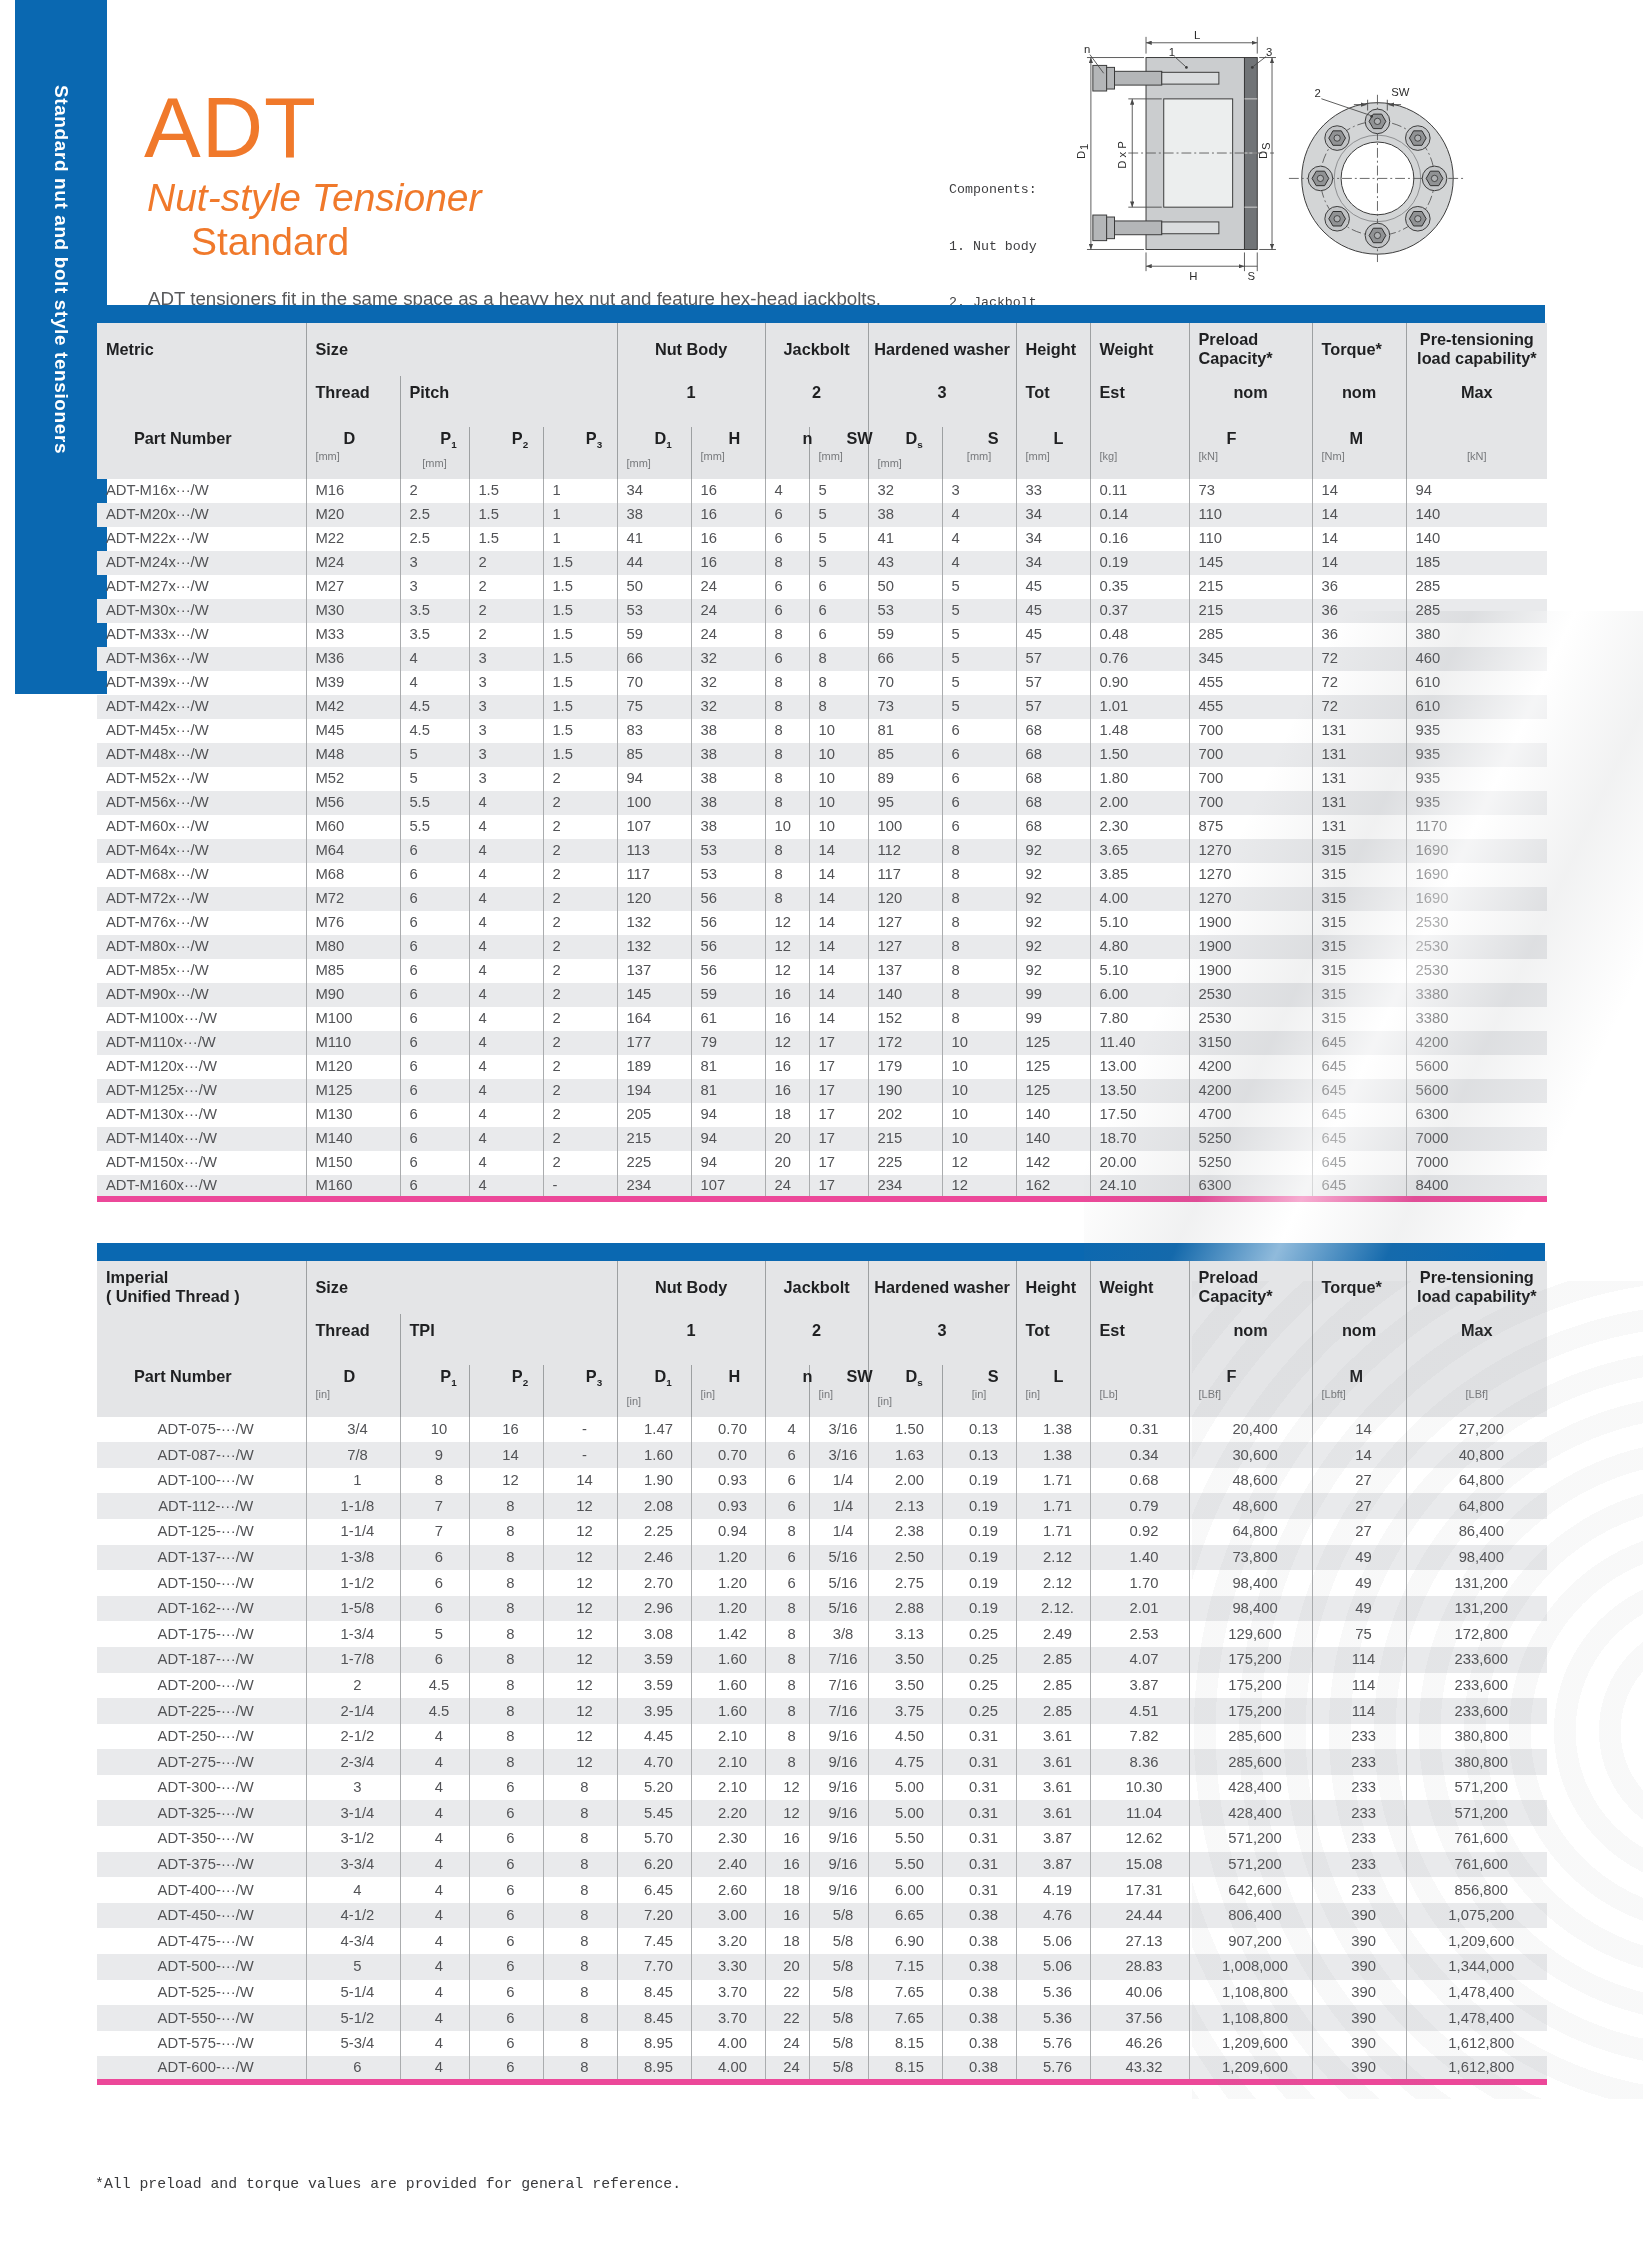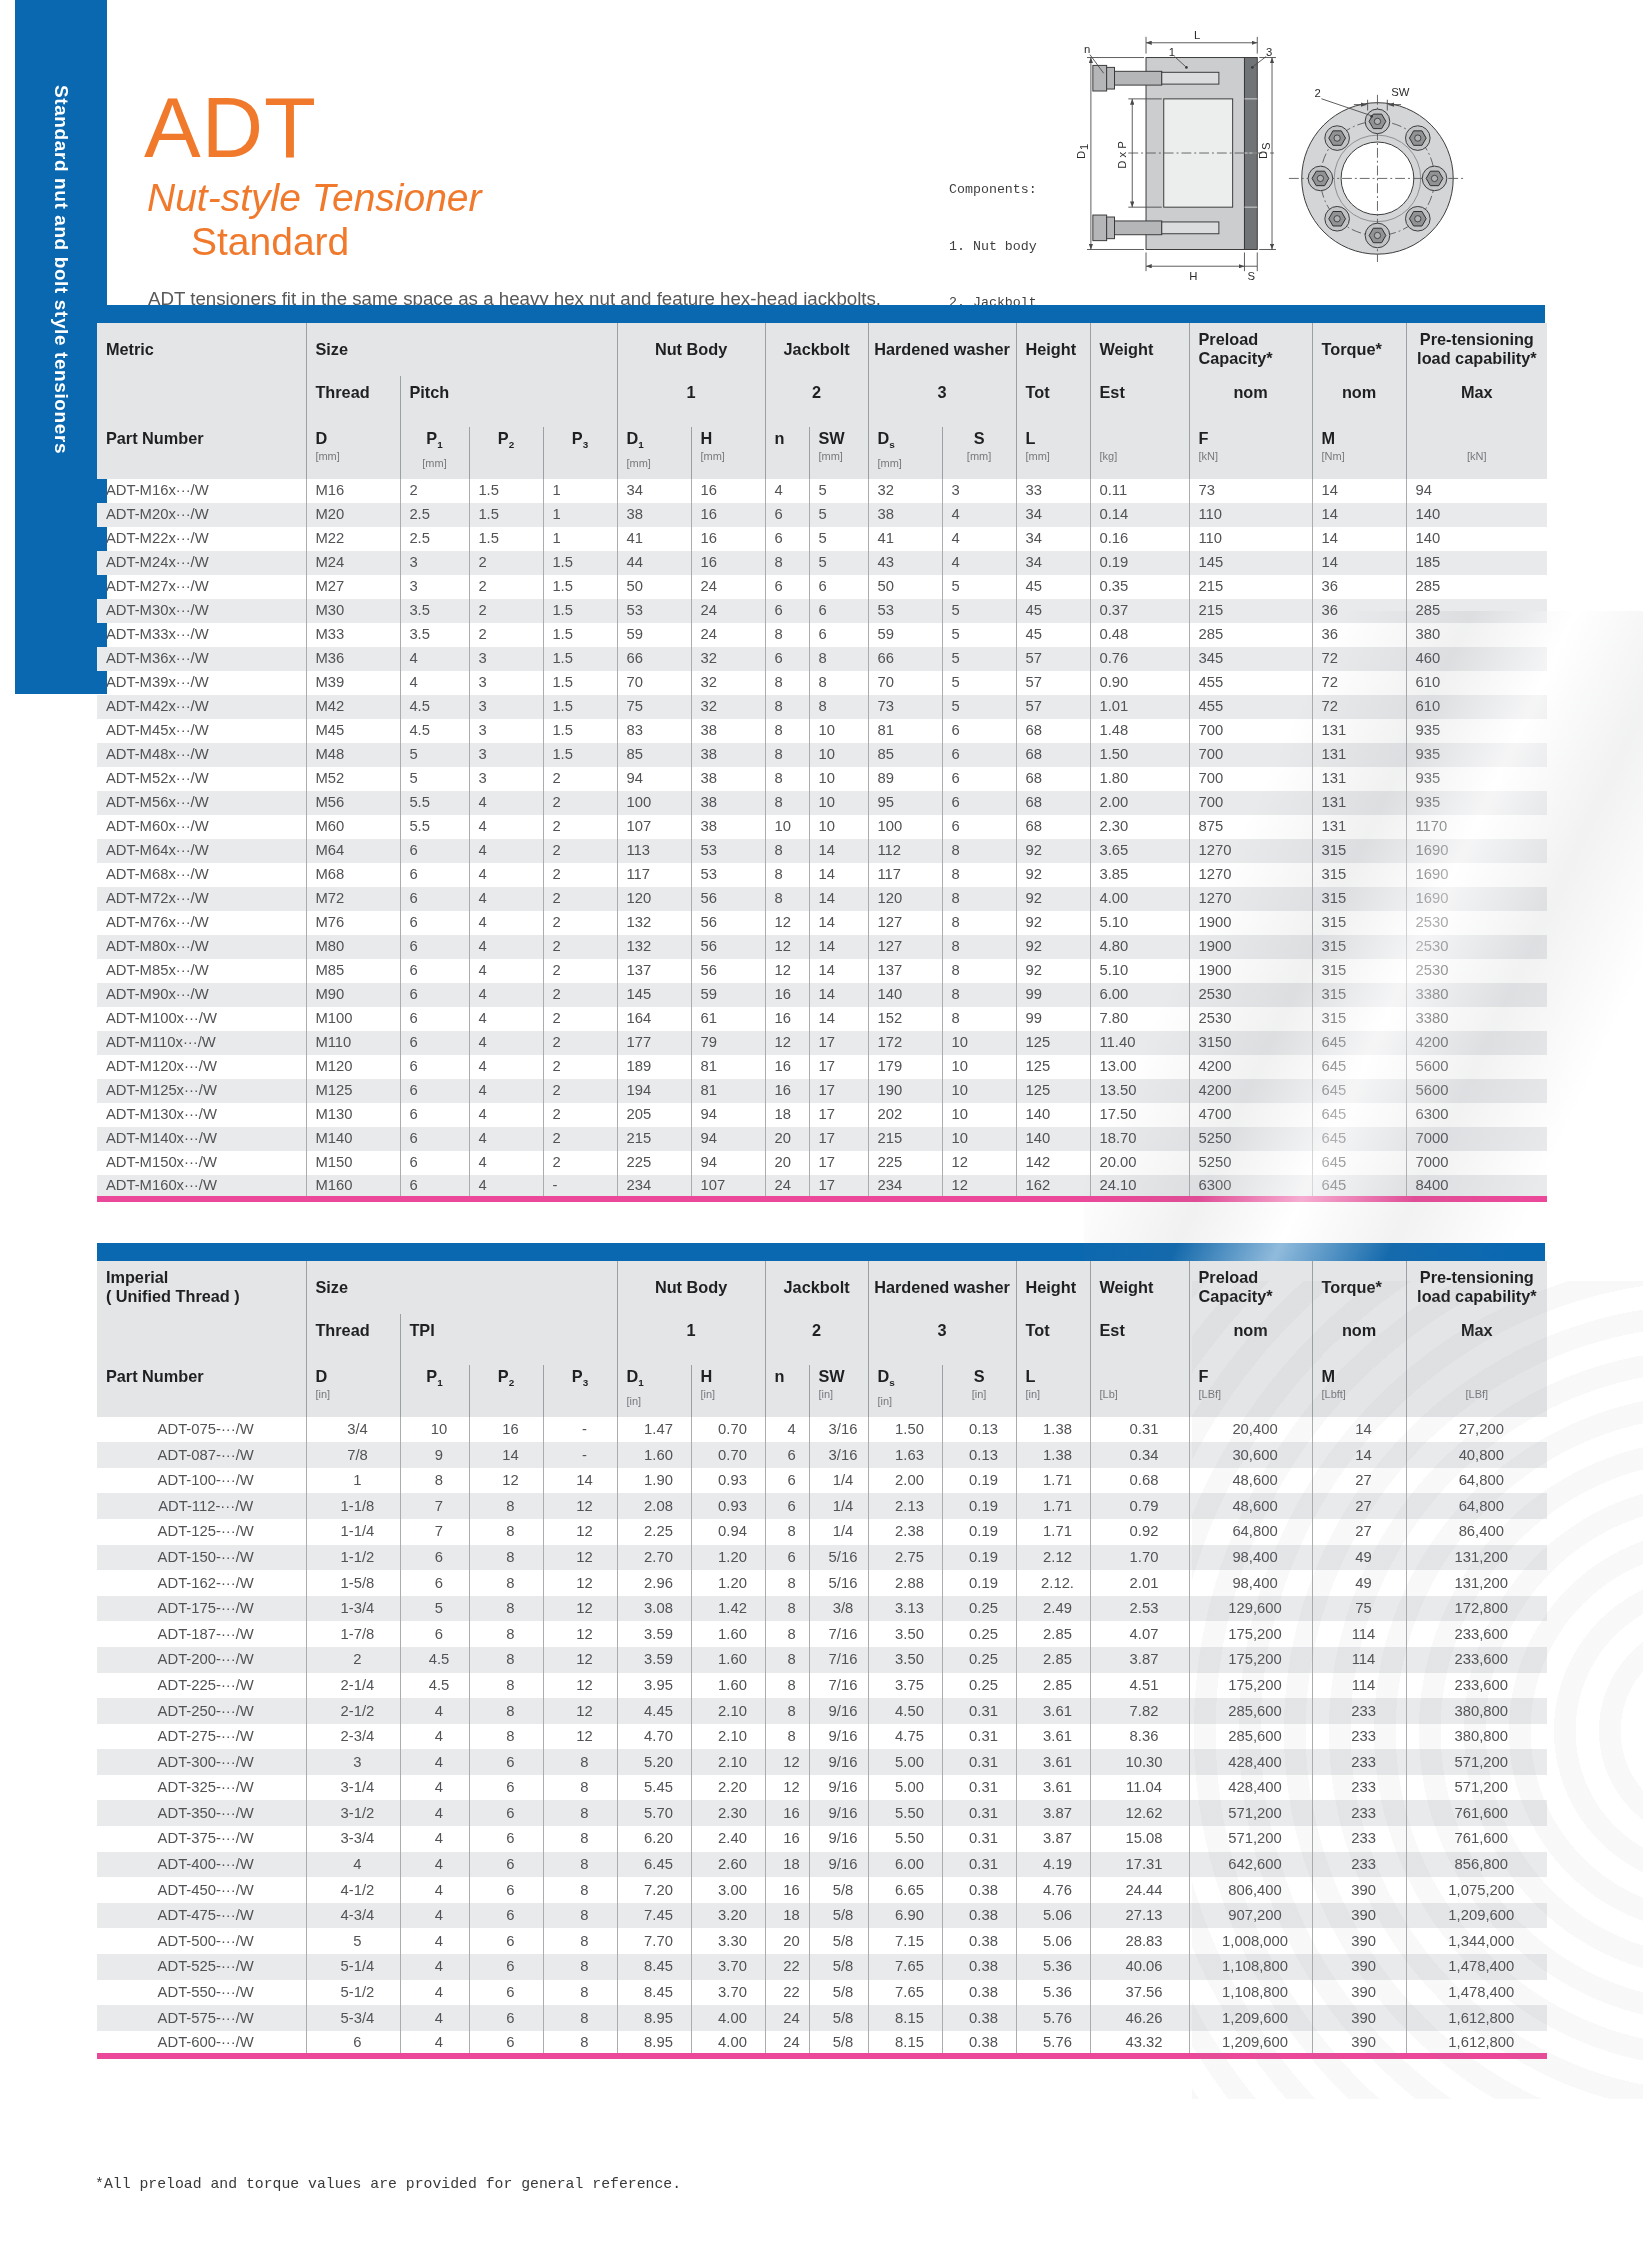--- a/index.html
+++ b/index.html
@@ -28,21 +28,21 @@
   .tbl{position:absolute;left:97px;width:1448px;}
   .tbl-m{top:305px;} .tbl-i{top:1243px;}
   .bluebar{height:17.7px;background:#0a68b1;}
   .tbl table{border-collapse:collapse;table-layout:fixed;width:1448px;border-bottom:6px solid #ec4899;}
   thead th{background:#e4e5e7;font-weight:bold;color:#1f2022;text-align:left;
     padding:0 0 0 8.9px;vertical-align:middle;}
   tr.h1 th{height:53px;font-size:16.3px;line-height:18.7px;}
   tr.h2 th{height:44px;font-size:16.3px;vertical-align:top;padding-top:6.9px;}
   tr.h3 th{height:50px;vertical-align:top;padding-top:2px;}
   th.ac{text-align:center;padding-left:0;}
-  th .sym{font-size:16.3px;line-height:19.7px;}
+  th .sym{font-size:16.3px;line-height:19.7px;margin-left:28px;}
   th .sym sub{font-size:9.9px;}
   th .unit{font-weight:normal;color:#77797c;font-size:11px;line-height:17.7px;}
   th.small{font-size:13.3px;line-height:15.8px;}
   th.bl{border-left:1px solid #9da0a2;}
   tbody td{font-size:14.8px;color:#525356;padding:0 0 0 8.9px;white-space:nowrap;overflow:hidden;line-height:1;}
   .tbl-m tbody tr{height:24px;}
   .tbl-i tbody tr{height:25.6px;text-align:center;}
   tbody tr:nth-child(even){background:#e9eaec;}
   td.bl2{border-left:1px solid #aaacae;}
 
@@ -1036,20 +1036,38 @@
             <td class="bl2">1/4</td>
             <td class="bl2">2.38</td>
             <td class="bl2">0.19</td>
             <td class="bl2">1.71</td>
             <td class="bl2">0.92</td>
             <td class="bl2">64,800</td>
             <td class="bl2">27</td>
             <td class="bl2">86,400</td>
           </tr>
           <tr>
+            <td>ADT-137-···/W</td>
+            <td class="bl2">1-3/8</td>
+            <td class="bl2">6</td>
+            <td class="bl2">8</td>
+            <td class="bl2">12</td>
+            <td class="bl2">2.46</td>
+            <td class="bl2">1.20</td>
+            <td class="bl2">6</td>
+            <td class="bl2">5/16</td>
+            <td class="bl2">2.50</td>
+            <td class="bl2">0.19</td>
+            <td class="bl2">2.12</td>
+            <td class="bl2">1.40</td>
+            <td class="bl2">73,800</td>
+            <td class="bl2">49</td>
+            <td class="bl2">98,400</td>
+          </tr>
+          <tr>
             <td>ADT-150-···/W</td>
             <td class="bl2">1-1/2</td>
             <td class="bl2">6</td>
             <td class="bl2">8</td>
             <td class="bl2">12</td>
             <td class="bl2">2.70</td>
             <td class="bl2">1.20</td>
             <td class="bl2">6</td>
             <td class="bl2">5/16</td>
             <td class="bl2">2.75</td>

